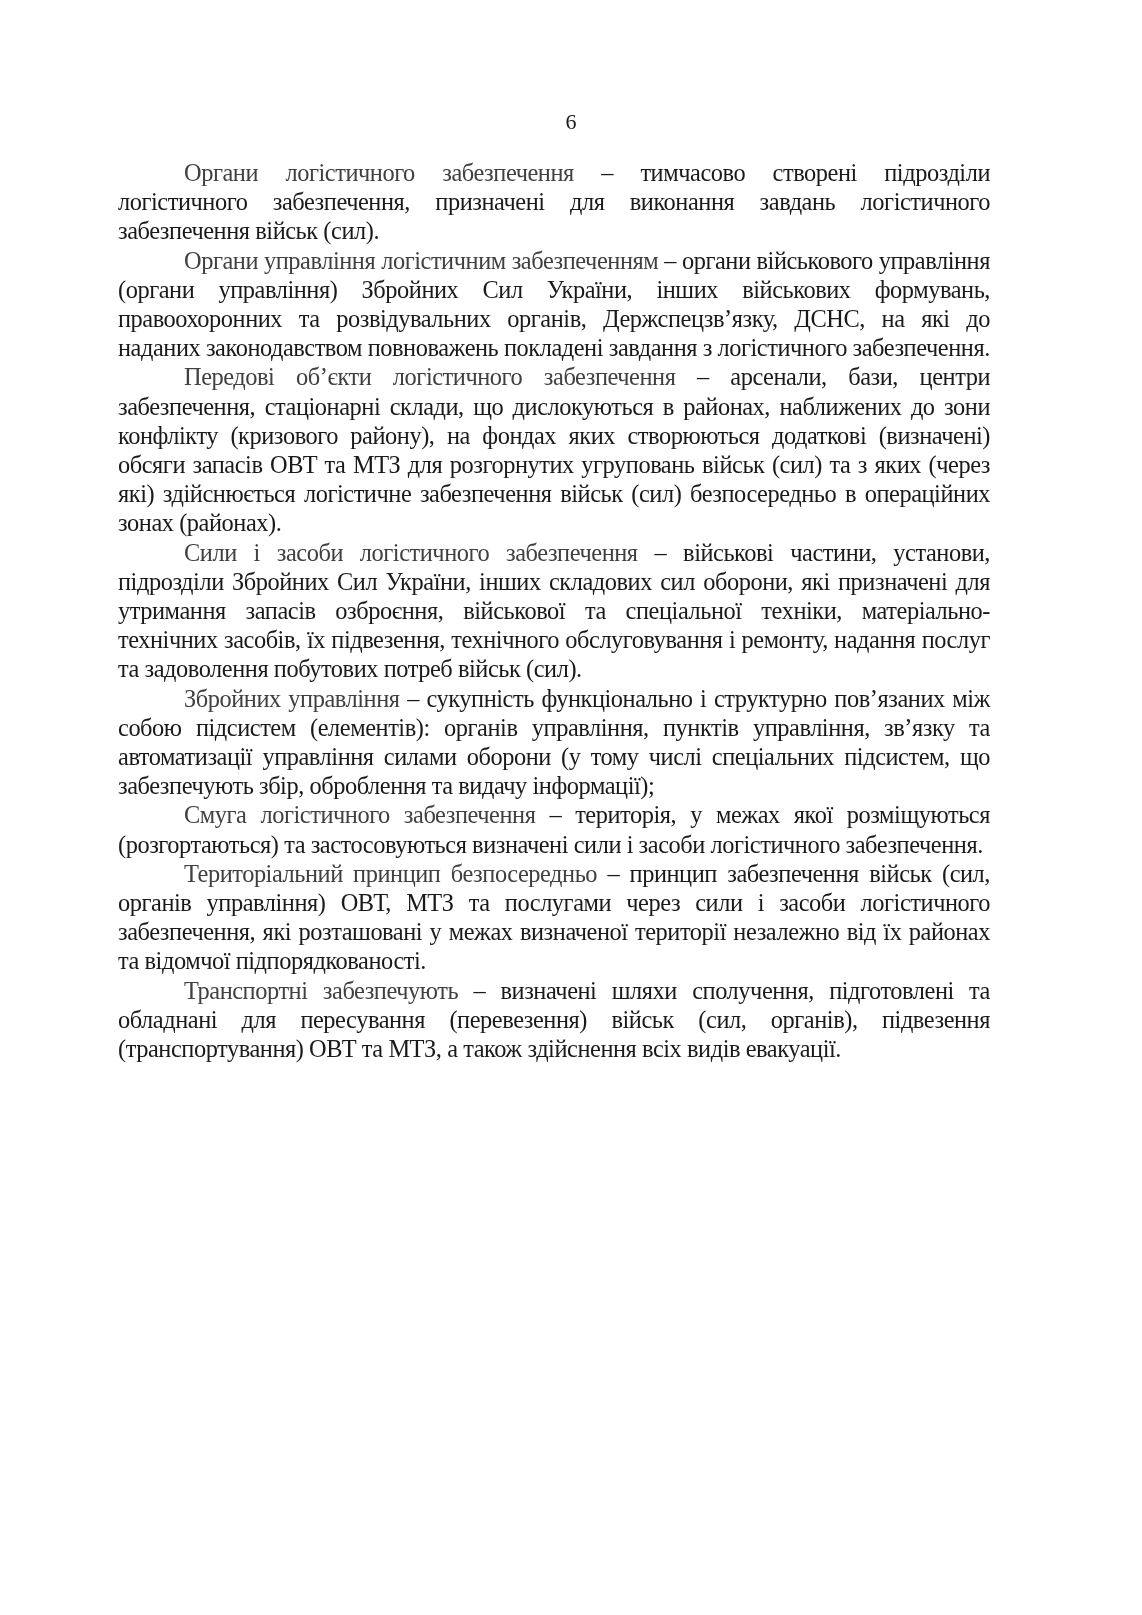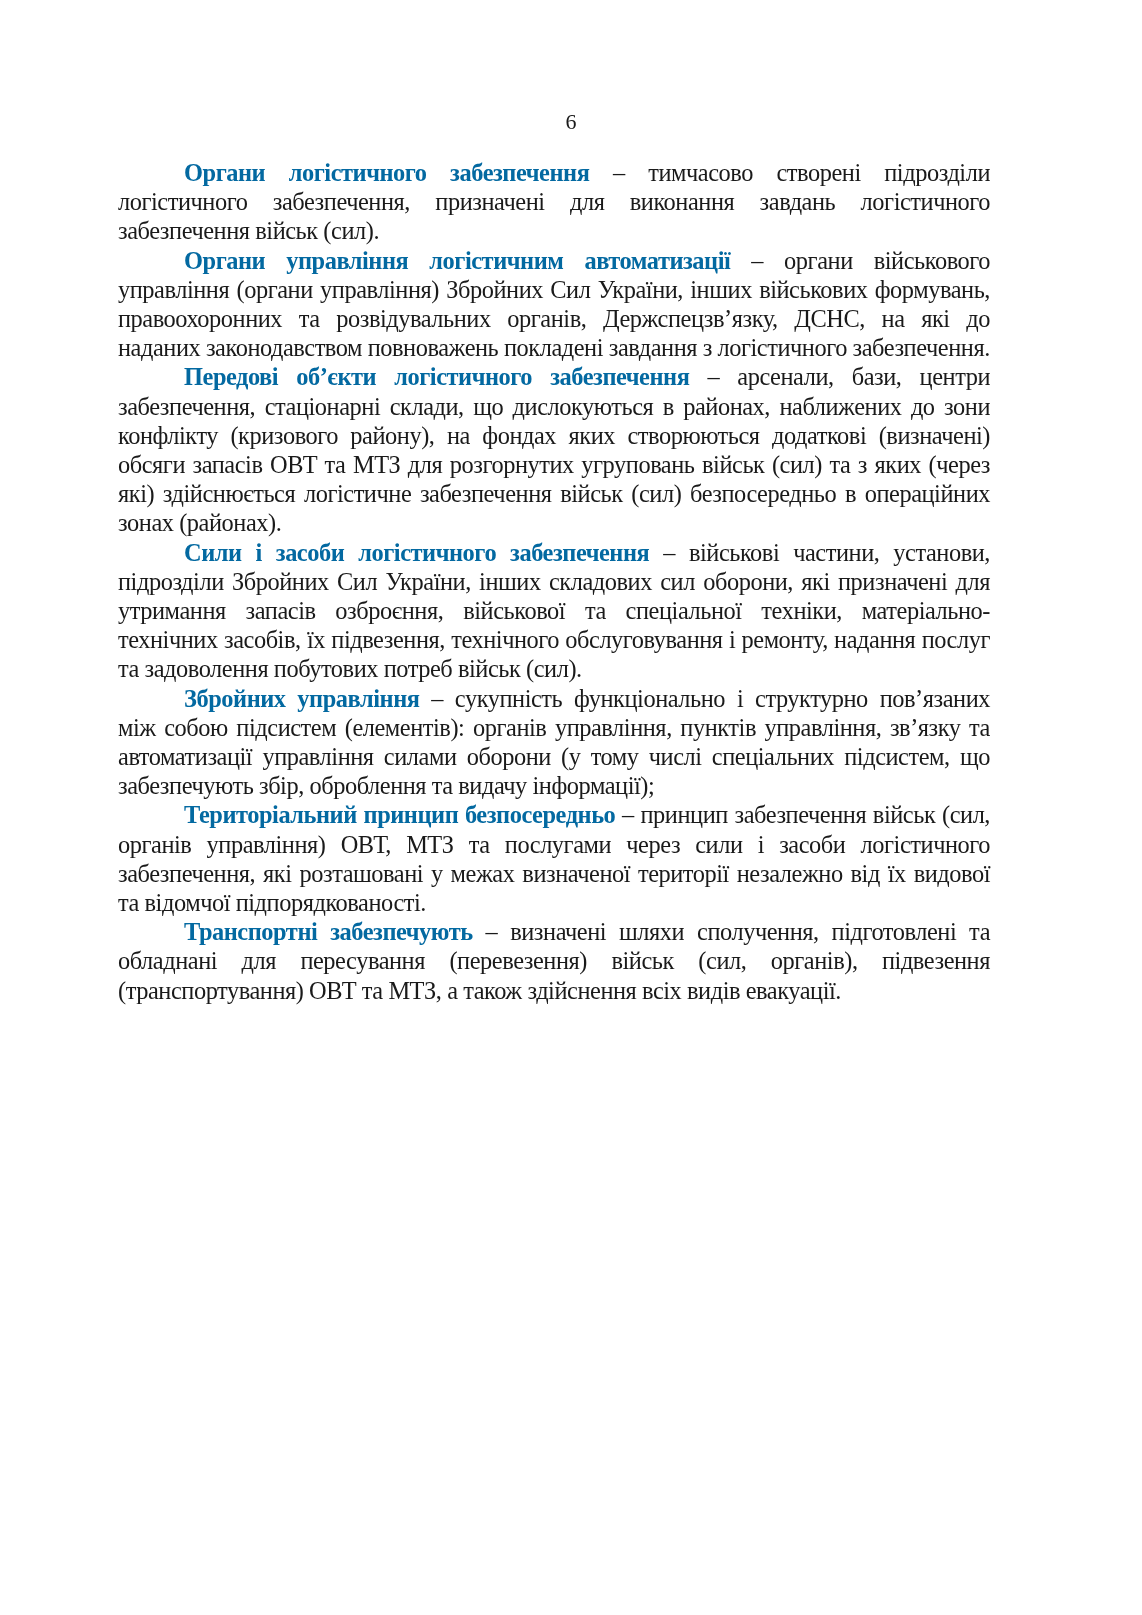--- a/index.html
+++ b/index.html
@@ -32,44 +32,47 @@
     font-size: 24.4px;
     line-height: 29.2px;
     text-align: justify;
     letter-spacing: -0.45px;
   }
   .content p {
     margin: 0;
     text-indent: 66px;
   }
   .term {
-    font-weight: bold;
-    color: #0369a1;
+    font-weight: normal;
+    color: #404040;
   }
 </style>
 </head>
 <body>
 
 <div class="page-number">6</div>
 
 <div class="content">
   <p>
     <span class="term">Органи логістичного забезпечення</span><span> – </span><span>тимчасово створені підрозділи логістичного забезпечення, призначені для виконання завдань логістичного забезпечення військ (сил).</span>
   </p>
   <p>
-    <span class="term">Органи управління логістичним автоматизації</span><span> – </span><span>органи військового управління (органи управління) Збройних Сил України, інших військових формувань, правоохоронних та розвідувальних органів, Держспецзв’язку, ДСНС, на які до наданих законодавством повноважень покладені завдання з логістичного забезпечення.</span>
+    <span class="term">Органи управління логістичним забезпеченням</span><span> – </span><span>органи військового управління (органи управління) Збройних Сил України, інших військових формувань, правоохоронних та розвідувальних органів, Держспецзв’язку, ДСНС, на які до наданих законодавством повноважень покладені завдання з логістичного забезпечення.</span>
   </p>
   <p>
     <span class="term">Передові об’єкти логістичного забезпечення</span><span> – </span><span>арсенали, бази, центри забезпечення, стаціонарні склади, що дислокуються в районах, наближених до зони конфлікту (кризового району), на фондах яких створюються додаткові (визначені) обсяги запасів ОВТ та МТЗ для розгорнутих угруповань військ (сил) та з яких (через які) здійснюється логістичне забезпечення військ (сил) безпосередньо в операційних зонах (районах).</span>
   </p>
   <p>
     <span class="term">Сили і засоби логістичного забезпечення</span><span> – </span><span>військові частини, установи, підрозділи Збройних Сил України, інших складових сил оборони, які призначені для утримання запасів озброєння, військової та спеціальної техніки, матеріально-технічних засобів, їх підвезення, технічного обслуговування і ремонту, надання послуг та задоволення побутових потреб військ (сил).</span>
   </p>
   <p>
     <span class="term">Збройних управління</span><span> – </span><span>сукупність функціонально і структурно пов’язаних між собою підсистем (елементів): органів управління, пунктів управління, зв’язку та автоматизації управління силами оборони (у тому числі спеціальних підсистем, що забезпечують збір, оброблення та видачу інформації);</span>
   </p>
   <p>
-    <span class="term">Територіальний принцип безпосередньо</span><span> – </span><span>принцип забезпечення військ (сил, органів управління) ОВТ, МТЗ та послугами через сили і засоби логістичного забезпечення, які розташовані у межах визначеної території незалежно від їх видової та відомчої підпорядкованості.</span>
+    <span class="term">Смуга логістичного забезпечення</span><span> – </span><span>територія, у межах якої розміщуються (розгортаються) та застосовуються визначені сили і засоби логістичного забезпечення.</span>
+  </p>
+  <p>
+    <span class="term">Територіальний принцип безпосередньо</span><span> – </span><span>принцип забезпечення військ (сил, органів управління) ОВТ, МТЗ та послугами через сили і засоби логістичного забезпечення, які розташовані у межах визначеної території незалежно від їх районах та відомчої підпорядкованості.</span>
   </p>
   <p>
     <span class="term">Транспортні забезпечують</span><span> – </span><span>визначені шляхи сполучення, підготовлені та обладнані для пересування (перевезення) військ (сил, органів), підвезення (транспортування) ОВТ та МТЗ, а також здійснення всіх видів евакуації.</span>
   </p>
 </div>
 
 </body></html>

